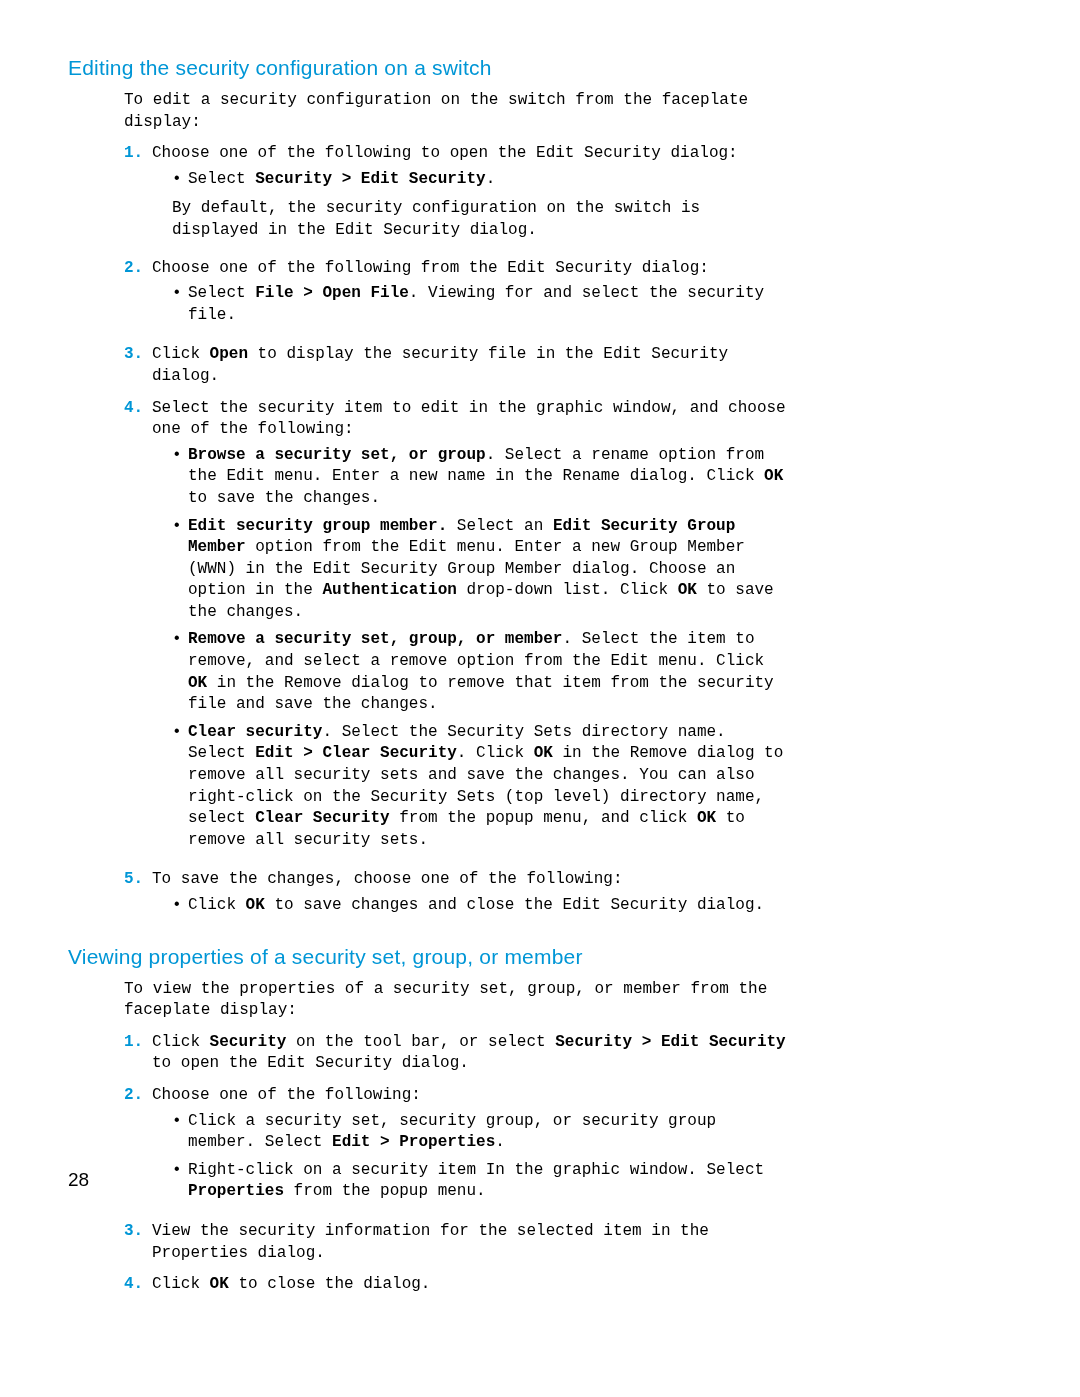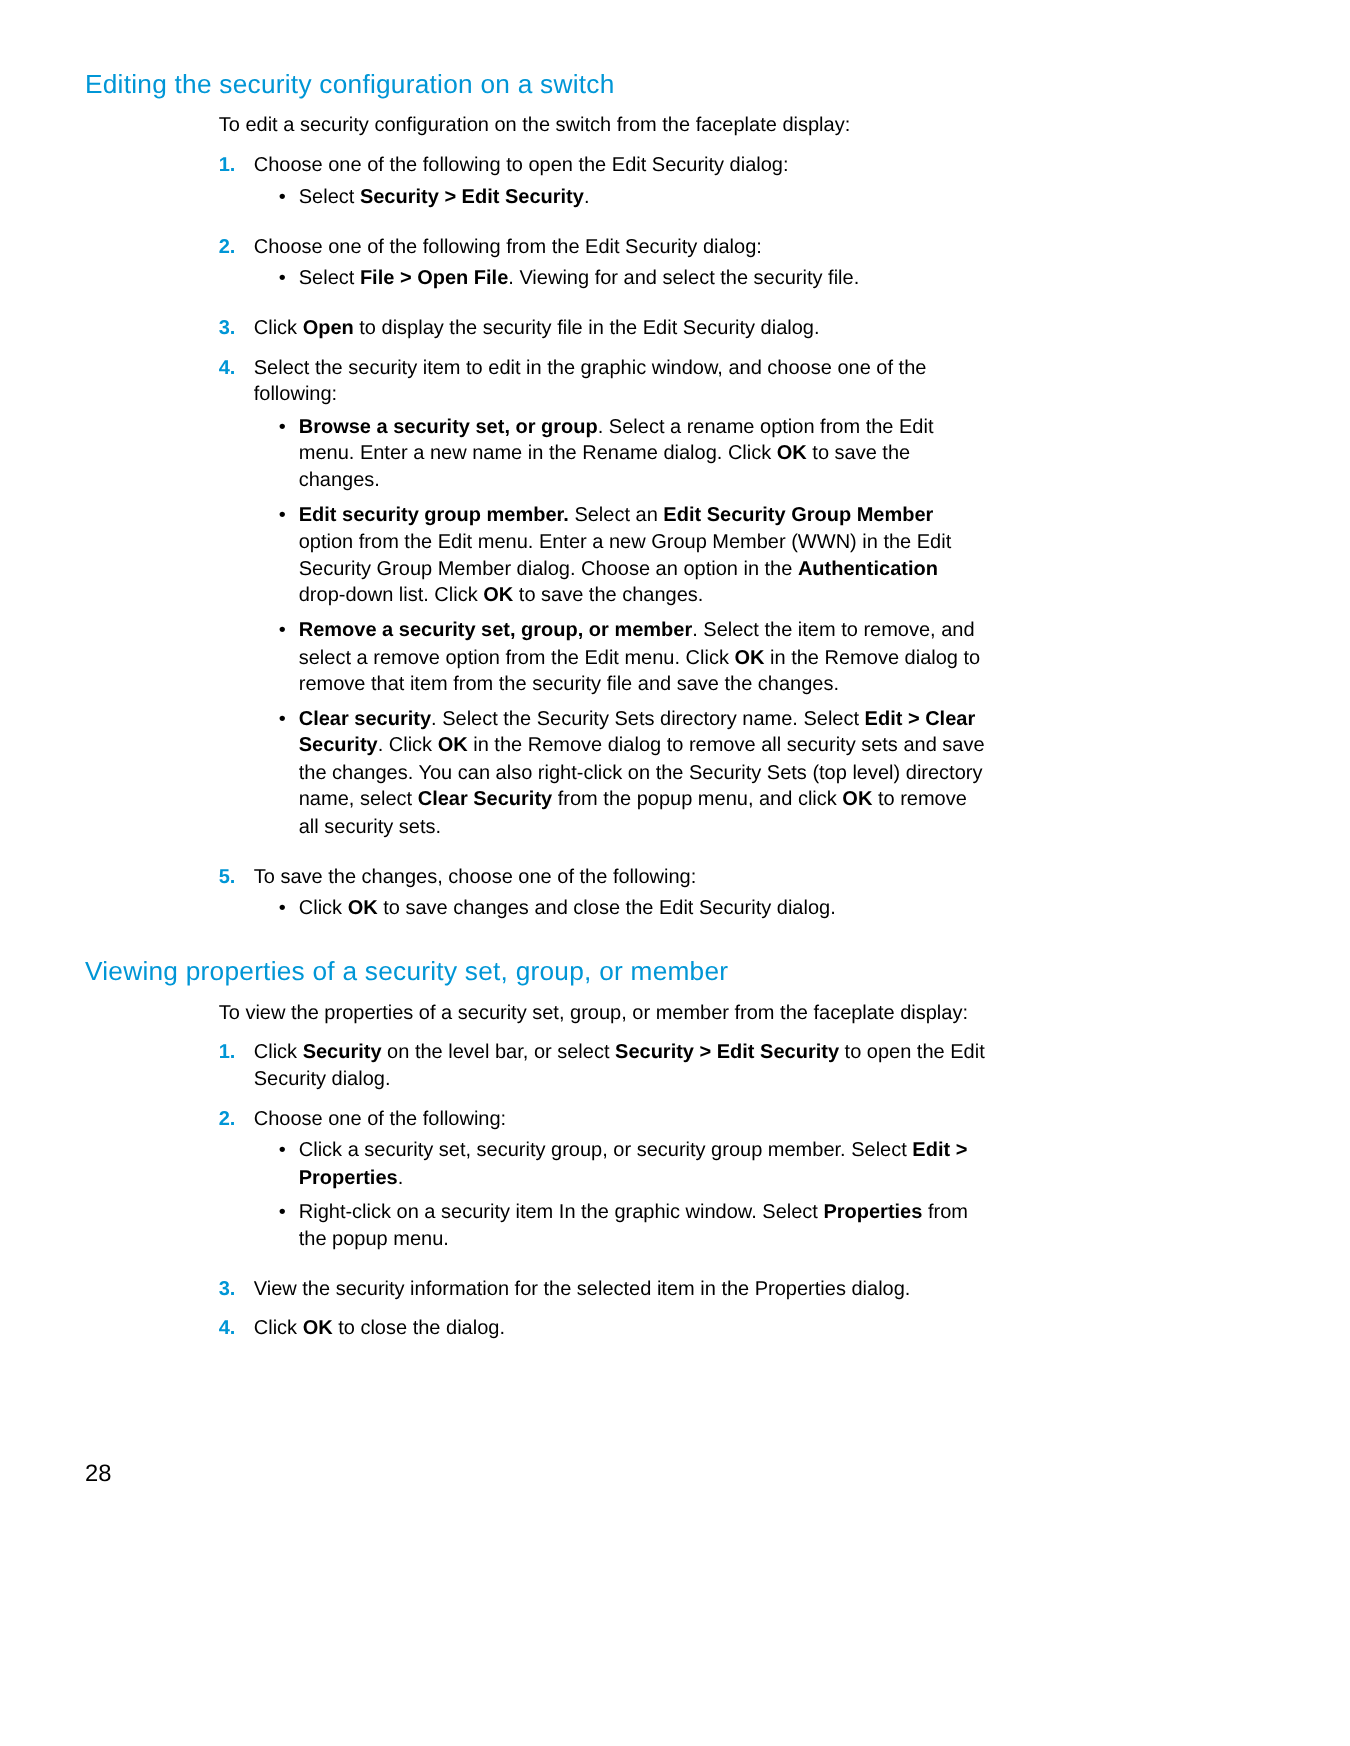--- a/index.html
+++ b/index.html
@@ -18,23 +18,24 @@
   }
   h2.section-title {
     font-family: Arial, Helvetica, sans-serif;
     font-weight: 400;
     font-size: 21px;
     color: #0096d6;
     margin: 0 0 10px 0;
     letter-spacing: 0.2px;
   }
   .body-indent {
-    margin-left: 107px;
+    margin-left: 56px;
     font-size: 16px;
     line-height: 1.35;
+    font-family: Liberation Mono, monospace;
   }
   p.intro { margin: 0 0 10px 0; }
   ol.steps {
     list-style: none;
     margin: 0 0 14px 0;
     padding: 0;
   }
   ol.steps > li {
     position: relative;
     padding: 0 0 6px 28px;
@@ -89,20 +90,21 @@
     <ol class="steps">
 
       <li>
         <span class="num">1.</span>
         <span>Choose one of the following to open the Edit Security dialog:</span>
         <ul class="bullets">
           <li>
             <span>Select </span><span class="b">Security &gt; Edit Security</span><span>.</span>
           </li>
         </ul>
+        <div class="note">By default, the security configuration on the switch is displayed in the Edit Security dialog.</div>
       </li>
 
       <li>
         <span class="num">2.</span>
         <span>Choose one of the following from the Edit Security dialog:</span>
         <ul class="bullets">
           <li>
             <span>Select </span><span class="b">File &gt; Open File</span><span>. Viewing for and select the security file.</span>
           </li>
         </ul>
@@ -146,21 +148,21 @@
   </div>
 
   <h2 class="section-title">Viewing properties of a security set, group, or member</h2>
 
   <div class="body-indent">
     <p class="intro">To view the properties of a security set, group, or member from the faceplate display:</p>
 
     <ol class="steps">
       <li>
         <span class="num">1.</span>
-        <span>Click </span><span class="b">Security</span><span> on the level bar, or select </span><span class="b">Security &gt; Edit Security</span><span> to open the Edit Security dialog.</span>
+        <span>Click </span><span class="b">Security</span><span> on the tool bar, or select </span><span class="b">Security &gt; Edit Security</span><span> to open the Edit Security dialog.</span>
       </li>
       <li>
         <span class="num">2.</span>
         <span>Choose one of the following:</span>
         <ul class="bullets">
           <li>
             <span>Click a security set, security group, or security group member. Select </span><span class="b">Edit &gt; Properties</span><span>.</span>
           </li>
           <li>
             <span>Right-click on a security item In the graphic window. Select </span><span class="b">Properties</span><span> from the popup menu.</span>

